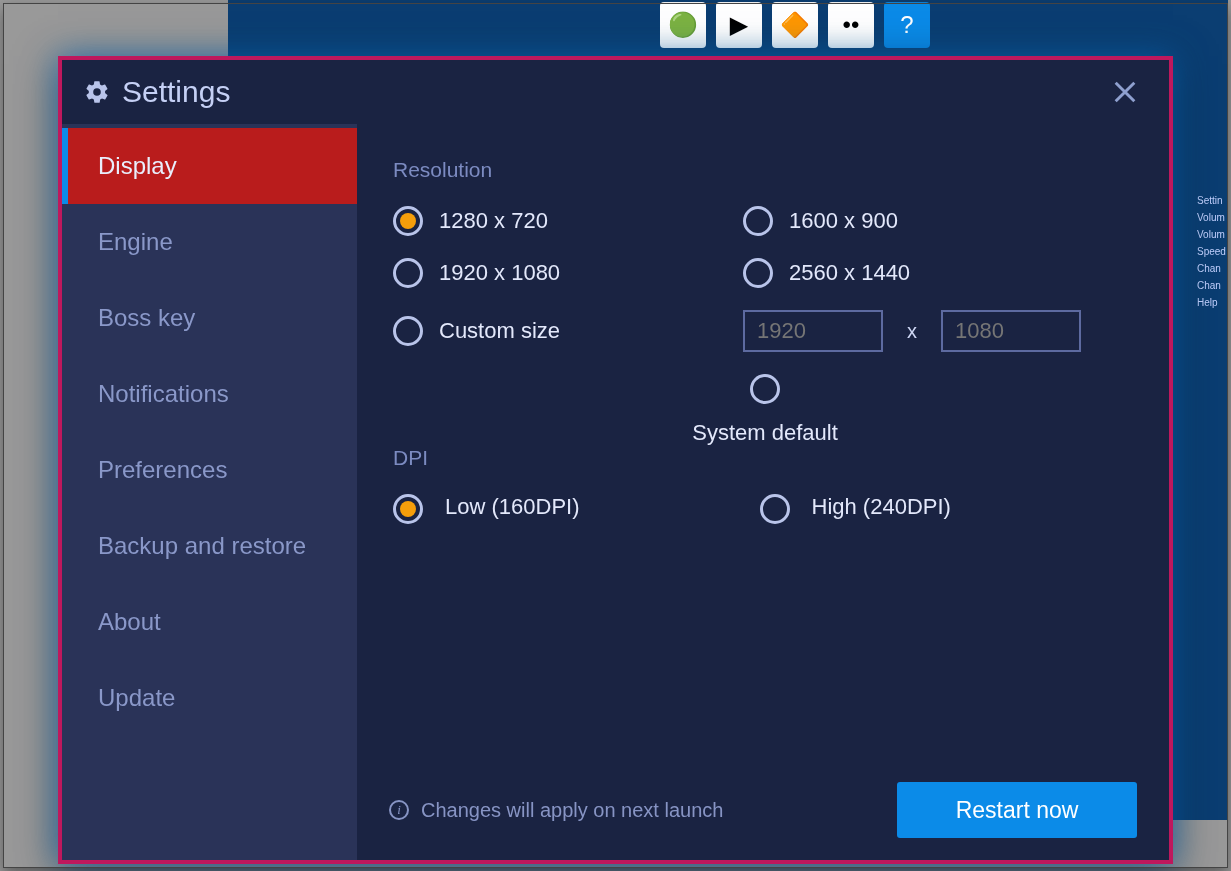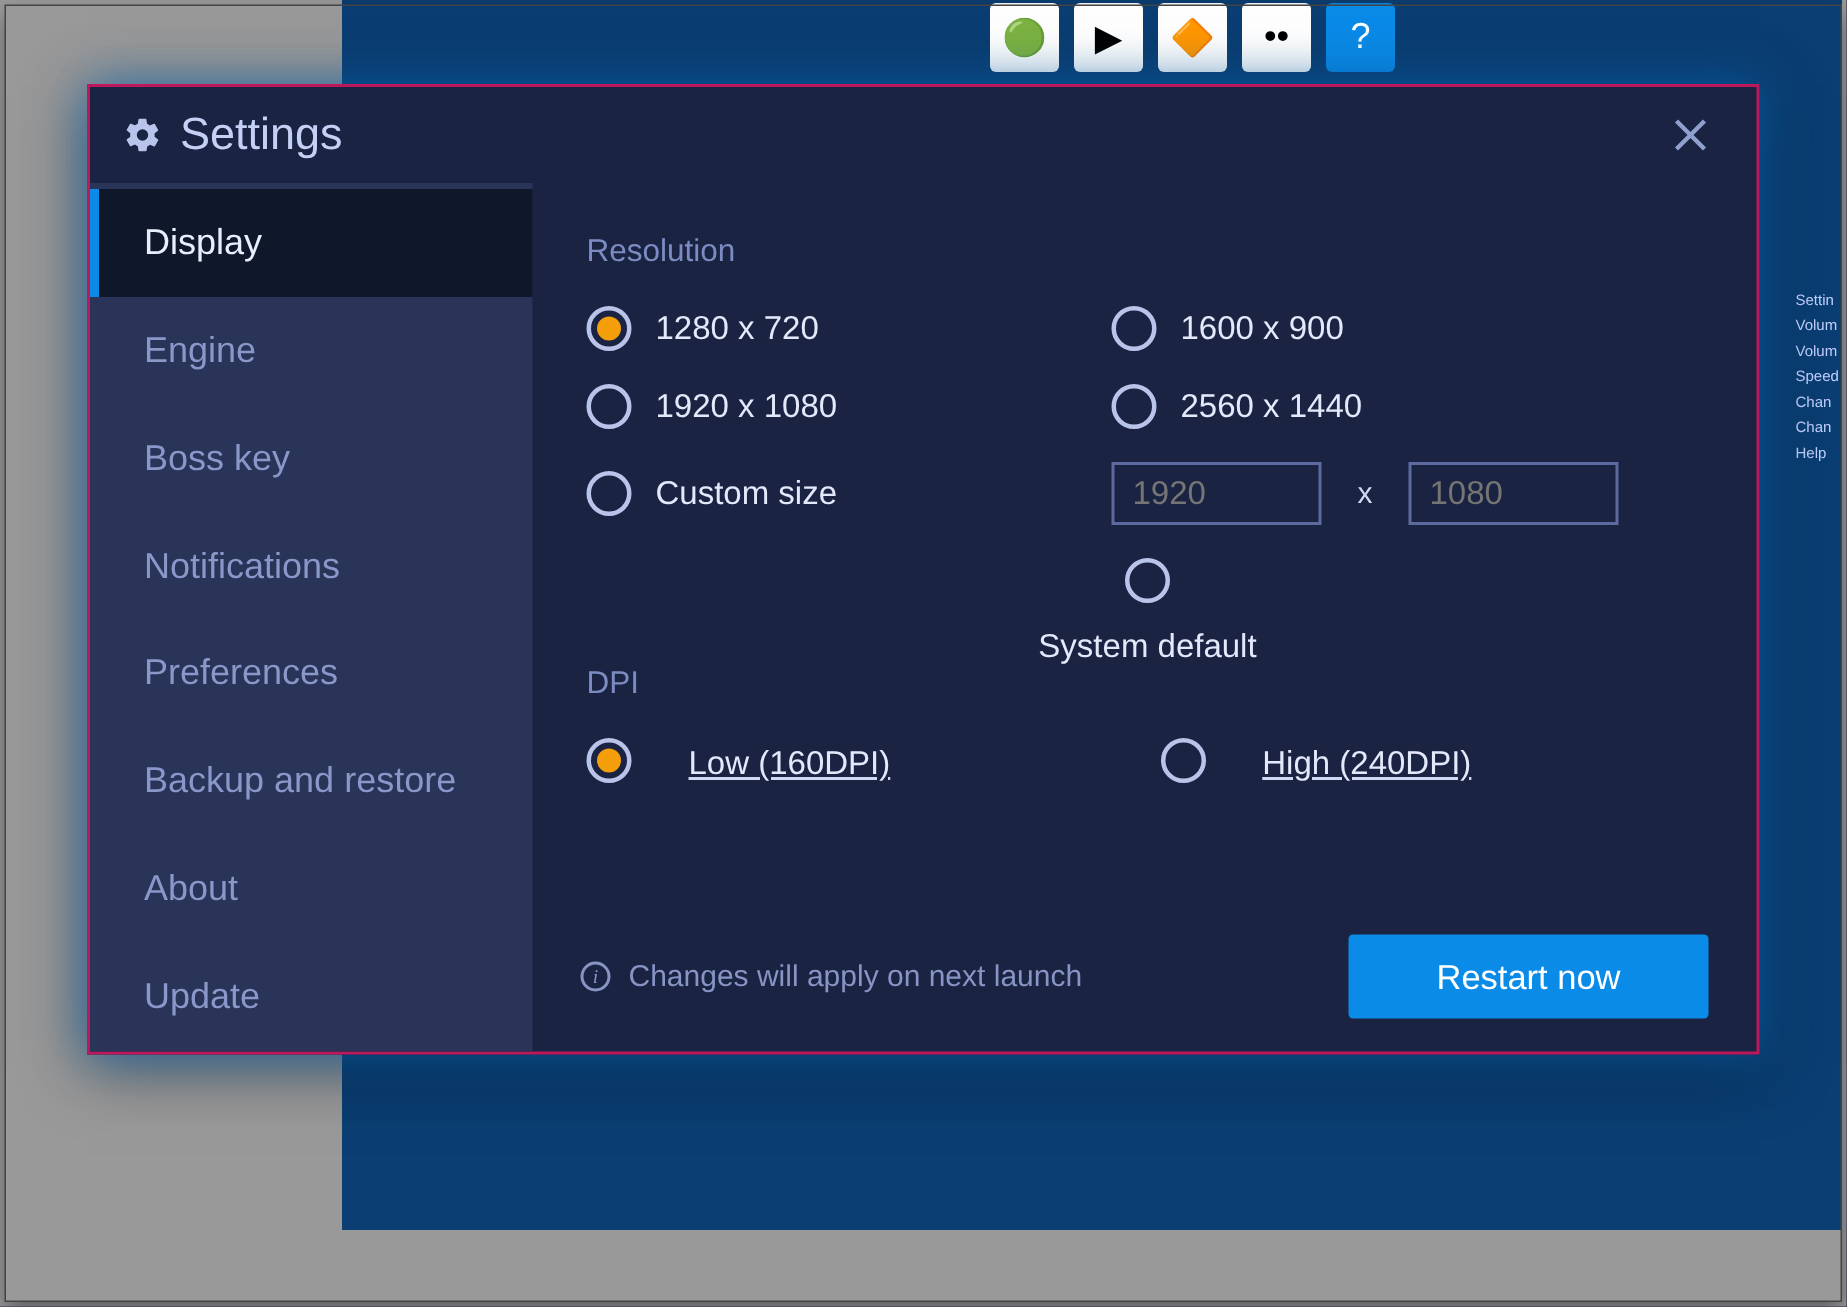--- a/index.html
+++ b/index.html
@@ -23,23 +23,23 @@
   .bg-tool-btn.blue { background:#0b8be8; color:#fff; }
   .bg-side-menu {
     position: absolute; right: 4px; top: 195px; width: 30px;
     display:flex; flex-direction:column; gap:6px;
     color:#c3d2ff; font-size:10px;
   }
   .bg-side-menu div { white-space:nowrap; overflow:hidden; }
 
   
   .dialog {
-    position: absolute; left: 58px; top: 56px; width: 1115px; height: 647px;
+    position: absolute; left: 58px; top: 56px; width: 1115px; height: 808px;
     background: #1a2342;
-    border: 2px solid #be185d;
+    border: 4px solid #be185d;
     box-shadow: 0 0 30px rgba(10,127,224,0.6), 0 8px 40px rgba(0,0,0,0.5);
   }
 
   .titlebar {
     height: 64px; display: flex; align-items: center; padding: 0 22px;
     color: #b9c4ea;
   }
   .titlebar .gear { width:26px; height:26px; margin-right:12px; }
   .titlebar .title { font-size: 30px; font-weight: 400; color:#c5d0f5; flex:1; }
   .close-btn {
@@ -52,21 +52,21 @@
 
   .sidebar {
     width: 295px; background: #2a3358;
     display:flex; flex-direction:column; padding-top: 4px;
   }
   .sidebar-item {
     height: 76px; display:flex; align-items:center; padding-left: 36px;
     font-size: 24px; color:#8a98c9; cursor:pointer;
   }
   .sidebar-item.active {
-    background:#0f172a; color:#e9eefc; position:relative; font-weight:500;
+    background:#b91c1c; color:#e9eefc; position:relative; font-weight:500;
   }
   .sidebar-item.active::before {
     content:""; position:absolute; left:0; top:0; bottom:0; width:6px; background:#0b8be8;
   }
 
   .content { flex:1; padding: 34px 32px 24px 36px; position:relative; color:#cfd8f5; }
   .section-title { font-size: 21px; color:#7c8bc1; margin-bottom: 24px; }
 
   .radio-grid {
     display:grid; grid-template-columns: 350px 1fr; row-gap: 22px; column-gap: 0;
@@ -85,21 +85,21 @@
 
   .custom-inputs { display:inline-flex; align-items:center; gap:24px; margin-left: 0; }
   .size-input {
     width:140px; height:42px; background:transparent; border:2px solid #5d6aa0;
     color:#6d7ab0; font-size:22px; padding: 0 12px; outline:none;
   }
   .x-sep { color:#cfd8f5; font-size:20px; }
 
   .dpi-section { }
   .dpi-row { display:flex; gap: 180px; margin-top: 24px; }
-  .dpi-option { display:flex; align-items:flex-end; gap:38px; cursor:pointer;text-decoration:underline; }
+  .dpi-option { display:flex; align-items:flex-start; gap:22px; cursor:pointer; }
 
   .footer {
     position:absolute; left:32px; right:32px; bottom:22px;
     display:flex; align-items:center; justify-content:space-between;
   }
   .info-row { display:flex; align-items:center; gap:12px; color:#8794c4; font-size:20px; }
   .info-icon {
     width:20px; height:20px; border:2px solid #8794c4; border-radius:50%;
     display:inline-flex; align-items:center; justify-content:center;
     font-style: italic; font-size:13px; font-family: Georgia, serif;

